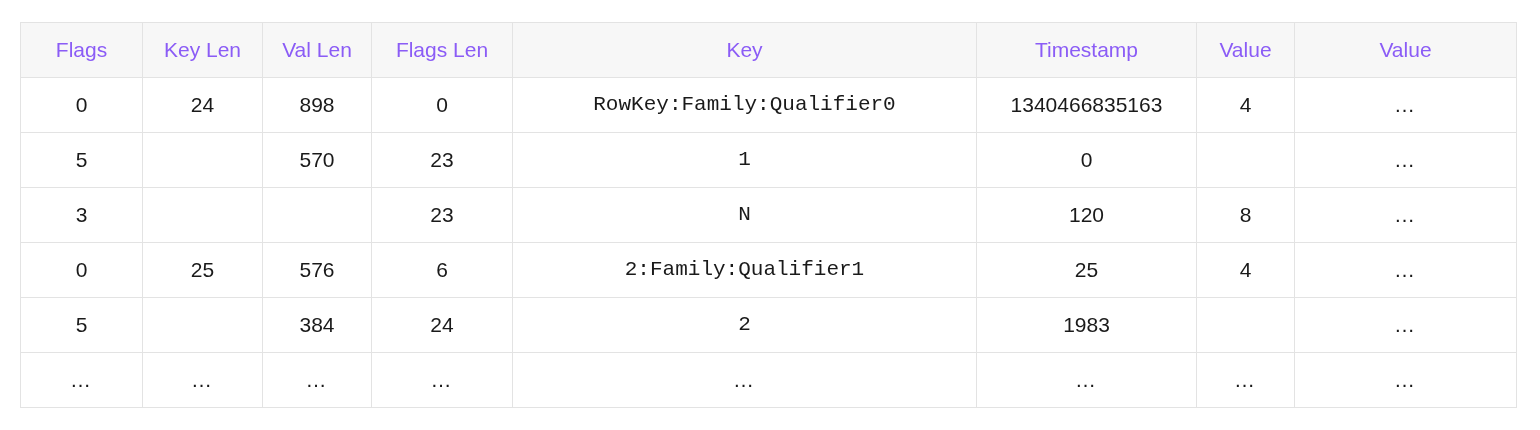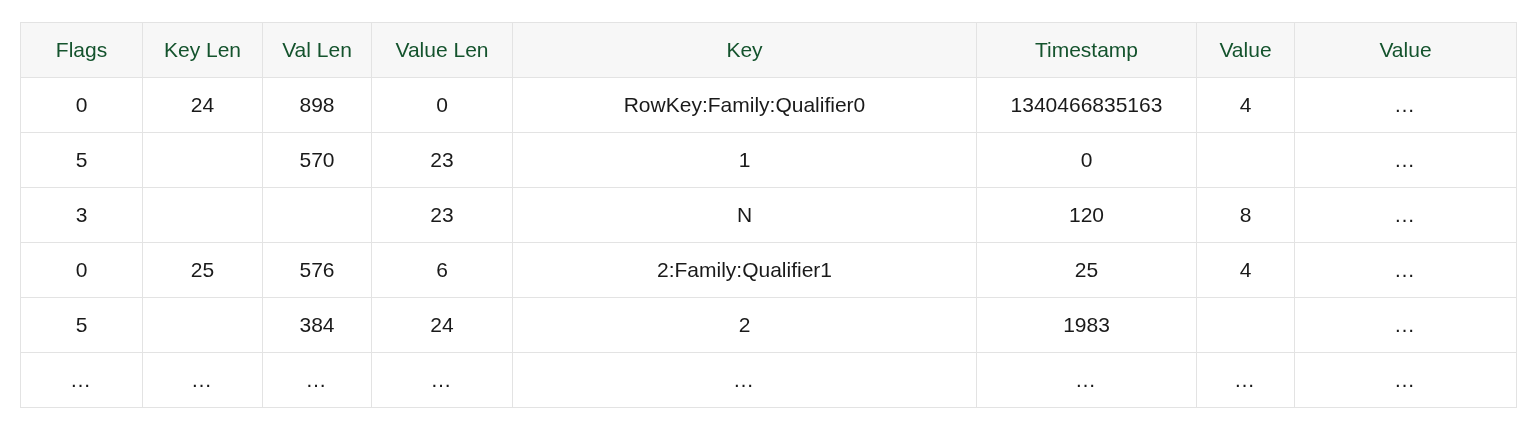--- a/index.html
+++ b/index.html
@@ -36,28 +36,28 @@
     font-weight: normal;
     color: #1a1a1a;
     font-size: 21px;
     line-height: 1.1;
     overflow: hidden;
     white-space: nowrap;
   }
   table.kv-table thead th {
     background: #f7f7f7;
     border-color: #e3e3e3;
-    color: #14532d;
+    color: #8b5cf6;
     font-size: 21px;
   }
   table.kv-table tbody td {
     background: #ffffff;
   }
   td.mono, th.mono {
-    font-family: Liberation Sans, sans-serif;
+    font-family: Liberation Mono, monospace;
     font-size: 20px;
     letter-spacing: 0px;
   }
   td.empty-shaded {
     background: #f5f5f5;
   }
   td.ellipsis, td.dots {
     color: #3a3a3a;
     letter-spacing: 2px;
   }
@@ -84,21 +84,21 @@
       <col class="c-key">
       <col class="c-timestamp">
       <col class="c-type">
       <col class="c-value">
     </colgroup>
     <thead>
       <tr>
         <th>Flags</th>
         <th>Key Len</th>
         <th>Val Len</th>
-        <th>Value Len</th>
+        <th>Flags Len</th>
         <th>Key</th>
         <th>Timestamp</th>
         <th>Value</th>
         <th>Value</th>
       </tr>
     </thead>
     <tbody>
       <tr>
         <td>0</td>
         <td>24</td>

